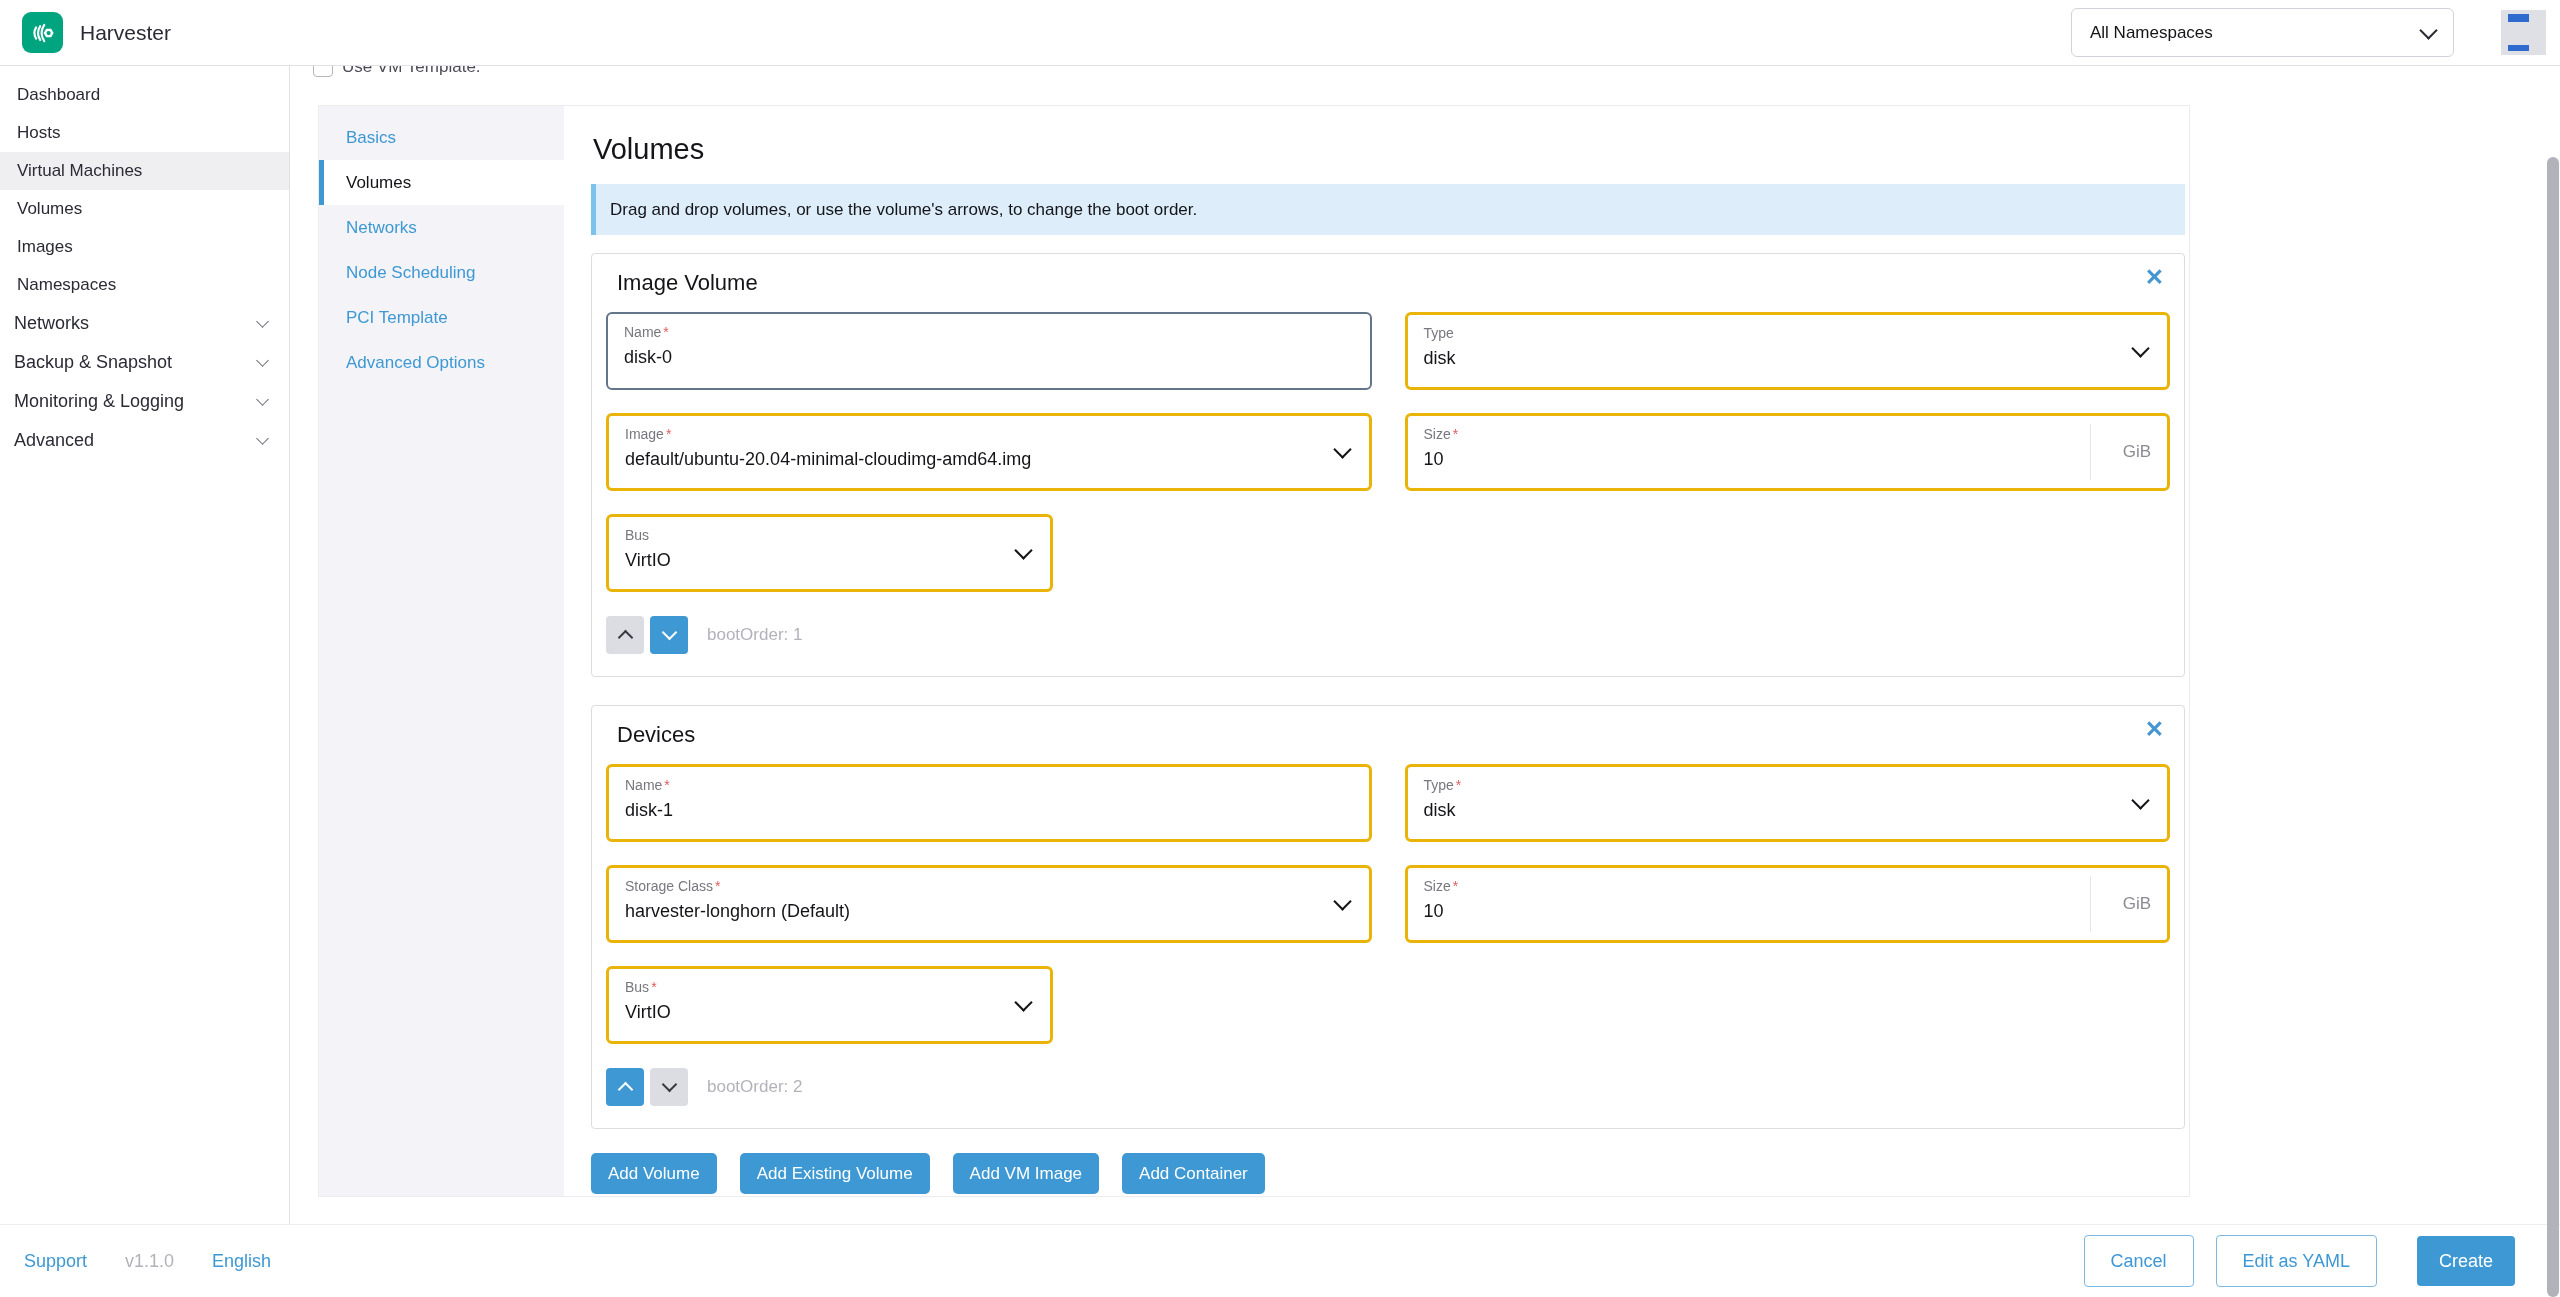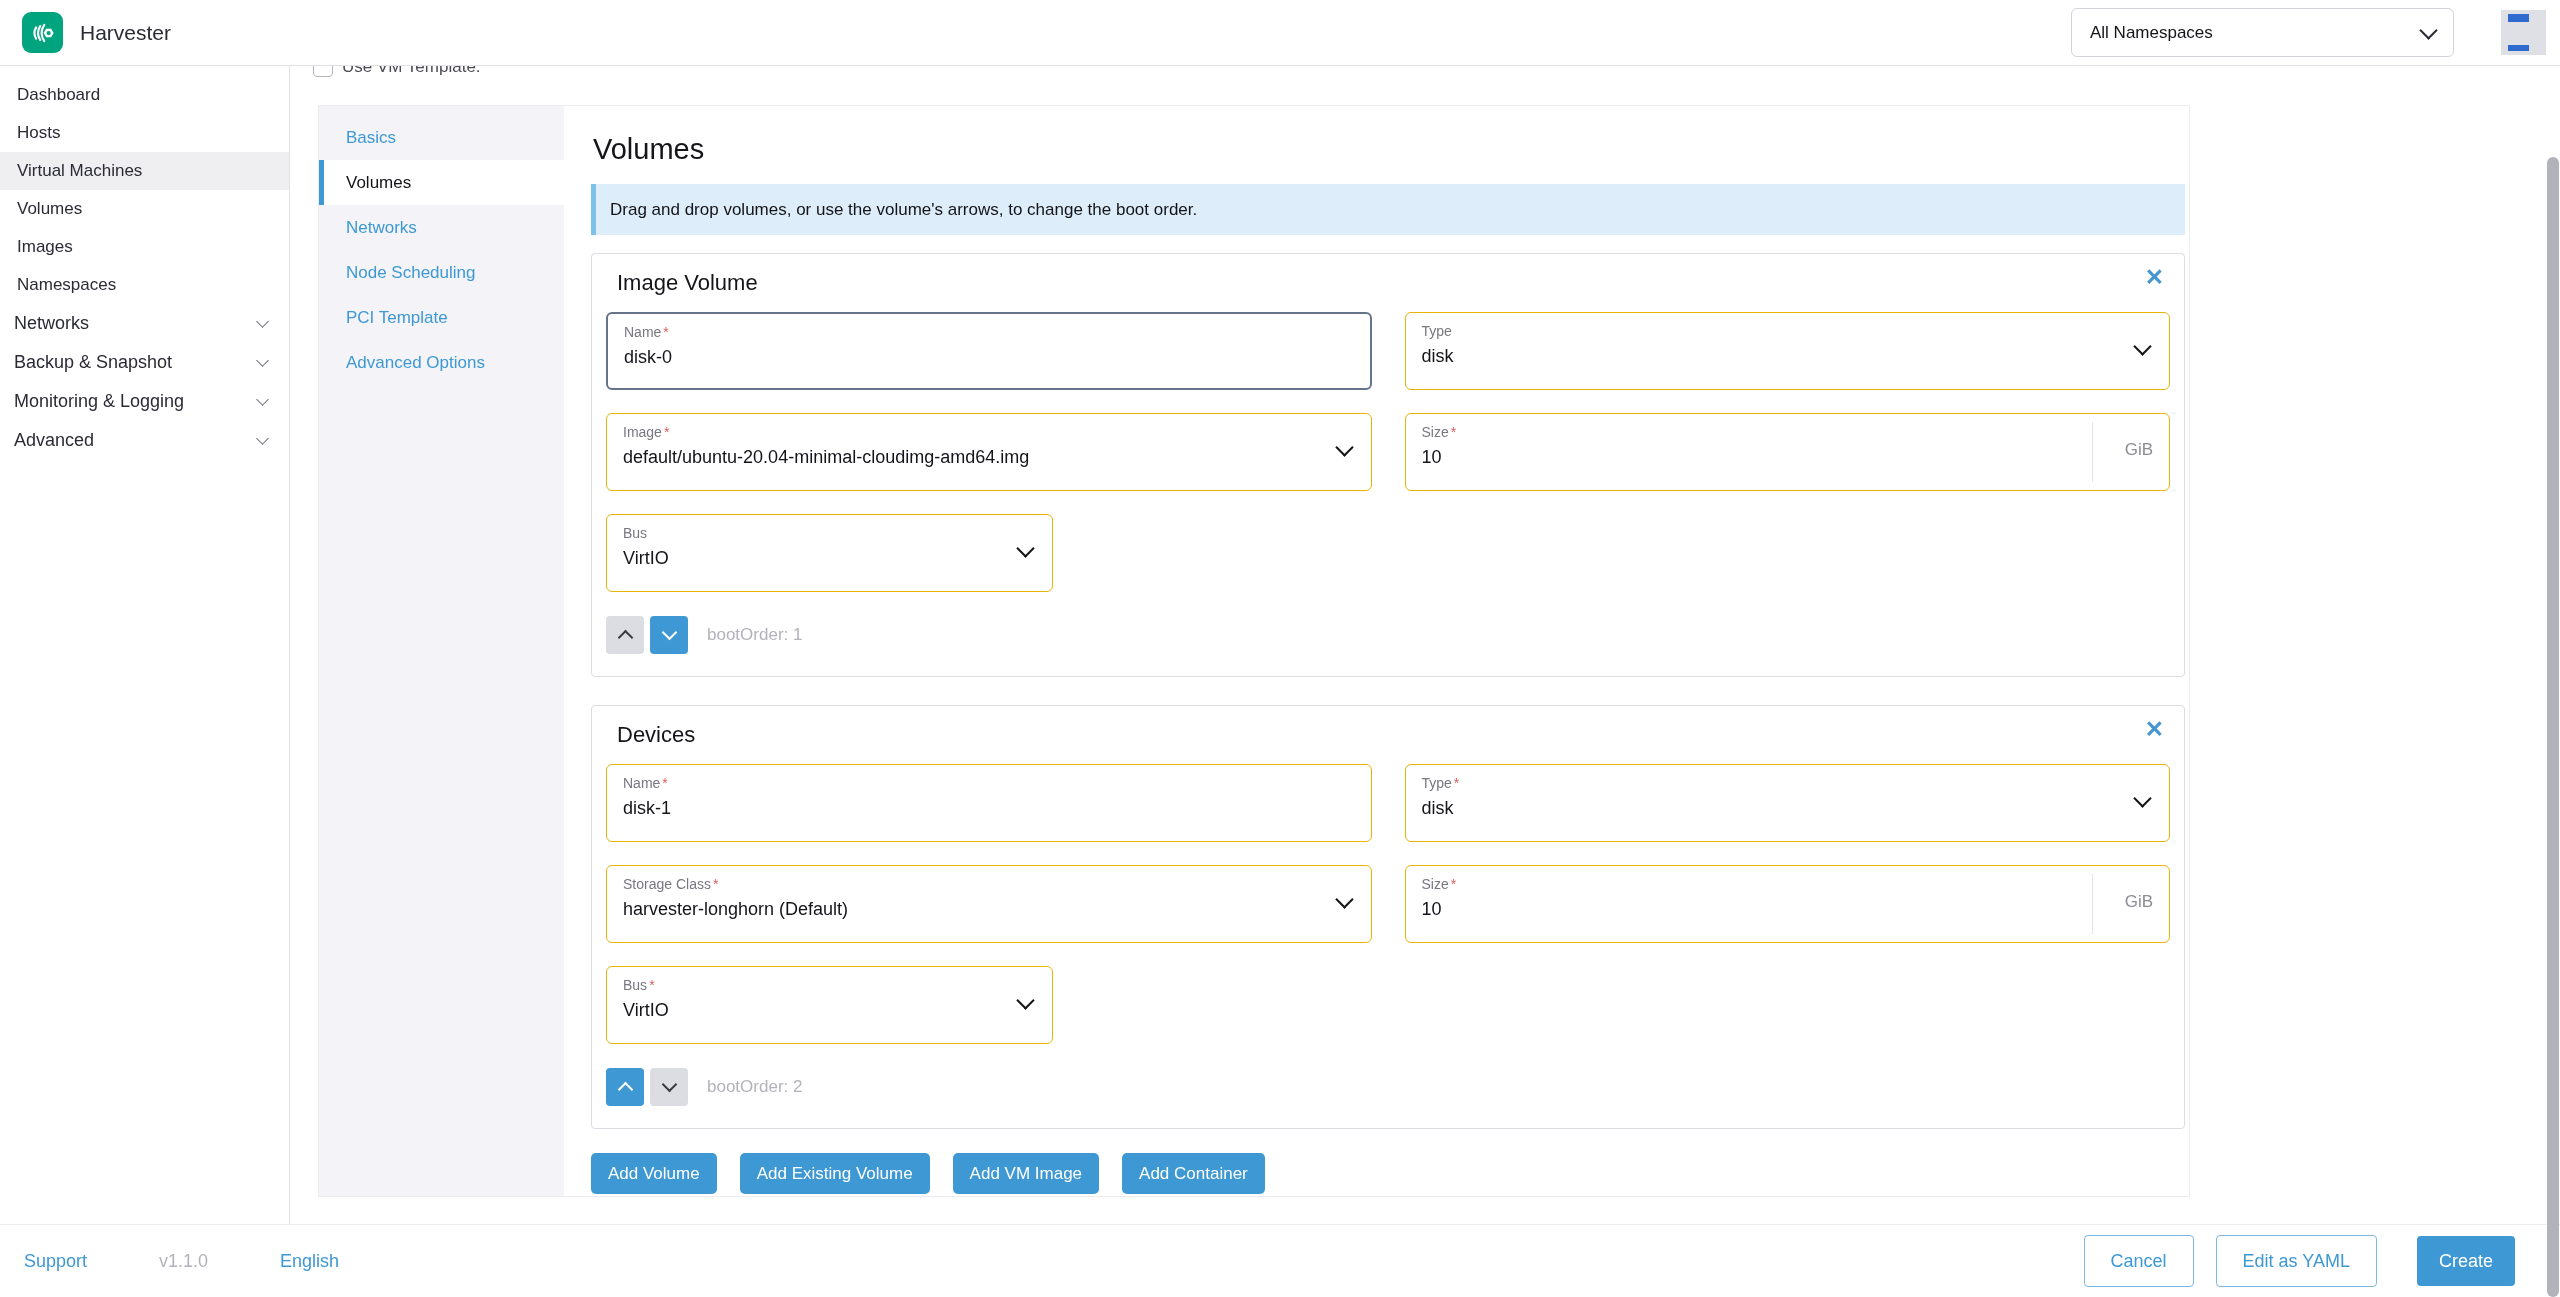--- a/index.html
+++ b/index.html
@@ -56,21 +56,21 @@
     display:flex;align-items:center;padding-left:14px;font-size:17px;color:#141419;box-sizing:border-box;}
 
   
   .card{margin-top:18px;border:1px solid #dcdce3;border-radius:4px;padding:12px 14px 22px 14px;
     position:relative;box-sizing:border-box;}
   .card + .card{margin-top:28px;}
   .card-title{font-size:22px;color:#141419;margin:4px 0 16px 11px;}
   .card-close{position:absolute;top:12px;right:20px;font-size:23px;color:#4596d1;cursor:pointer;
     line-height:1;font-weight:bold;}
   .fields-grid{display:grid;grid-template-columns:1fr 1fr;column-gap:33px;row-gap:23px;}
-  .field{border:1px solid #eab308;border-radius:6px;height:78px;padding:10px 16px;box-sizing:border-box;
+  .field{border:3px solid #eab308;border-radius:6px;height:78px;padding:10px 16px;box-sizing:border-box;
     position:relative;background:#fff;}
   .field.focused{border:2px solid #64748b;}
   .field .lbl-row{font-size:14px;color:#77777f;line-height:17px;}
   .field .req{color:#e05c5c;margin-left:2px;}
   .field .val{font-size:18px;color:#141419;margin-top:6px;white-space:nowrap;overflow:hidden;}
   .field.select{cursor:pointer;}
   .field.select .chev{position:absolute;right:20px;top:32px;color:#141419;}
   .field .suffix{position:absolute;right:16px;top:26px;font-size:17px;color:#8b8b93;}
   .field .suffix-divider{position:absolute;right:76px;top:8px;bottom:8px;width:1px;background:#e3e3e8;}
   .row-full{grid-column:1 / 3;}
@@ -88,21 +88,21 @@
   .add-btn-row{display:flex;margin-top:24px;}
   .btn-primary{height:41px;background:#3d98d3;color:#fff;font-size:17px;border:none;border-radius:5px;
     padding:0 17px;cursor:pointer;font-family:inherit;}
   .add-btn-row .btn-primary{margin-right:23px;}
 
   
   .footer{position:absolute;left:0;right:0;bottom:0;height:72px;background:#fff;border-top:1px solid #ededf1;
     display:flex;align-items:center;z-index:4;}
   .footer-link{font-size:18px;color:#3d98d3;cursor:pointer;}
   .footer-version{font-size:18px;color:#b2b2ba;margin:0 38px;}
-  .footer .left{margin-left:24px;display:flex;align-items:flex-start;gap:34px;}
+  .footer .left{margin-left:24px;display:flex;align-items:flex-start;}
   .footer .right{margin-left:auto;margin-right:45px;display:flex;align-items:center;}
   .btn-outline{height:52px;border:1px solid #7db8e3;background:#fff;color:#3d98d3;font-size:18px;
     border-radius:4px;padding:0 26px;cursor:pointer;font-family:inherit;}
   .btn-create{height:50px;background:#3d98d3;border:none;color:#fff;font-size:18px;border-radius:4px;
     padding:0 22px;cursor:pointer;font-family:inherit;}
   .footer .btn-outline{margin-left:22px;}
   .footer .btn-create{margin-left:40px;}
 
   
   .scrollbar-thumb{position:absolute;right:1px;top:157px;bottom:0;width:12px;background:#b2b2ba;

